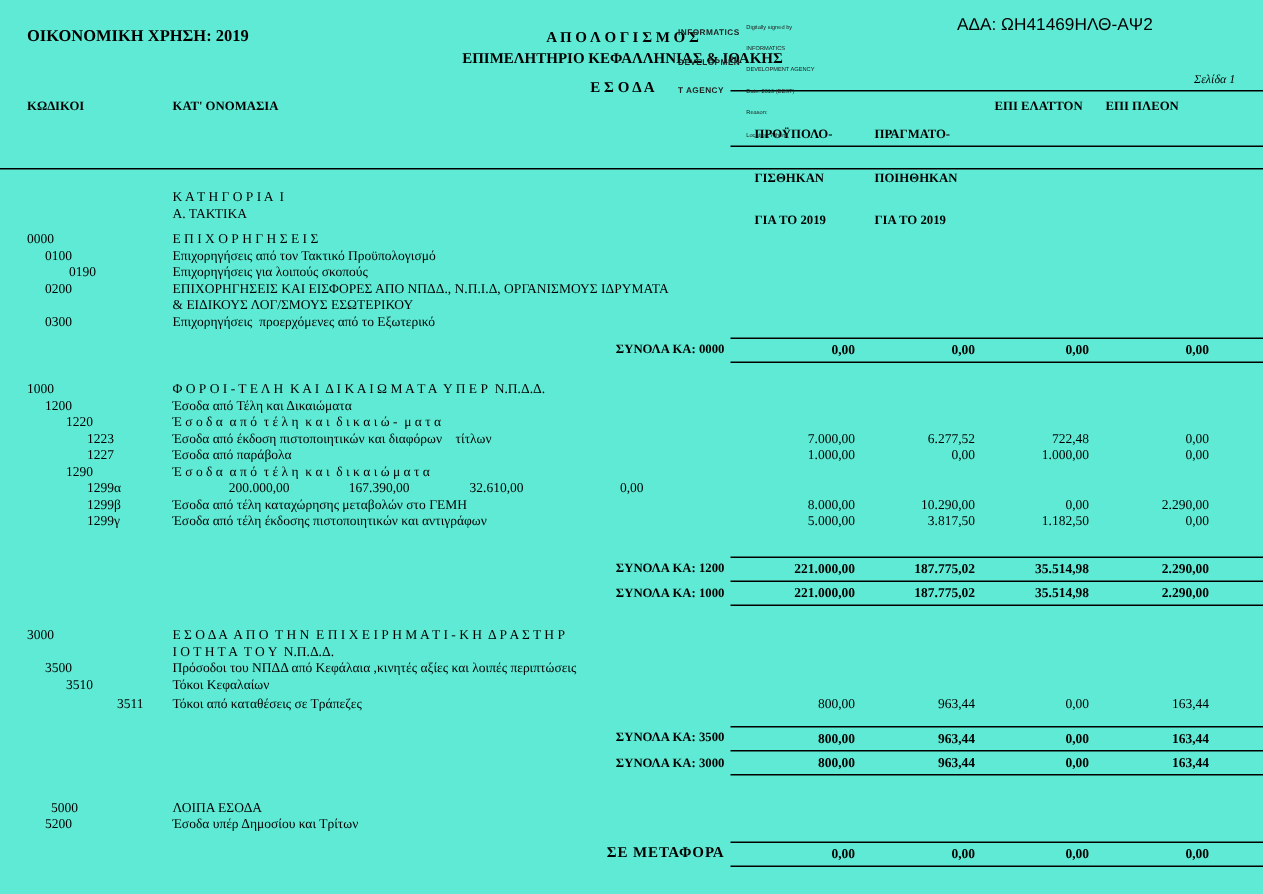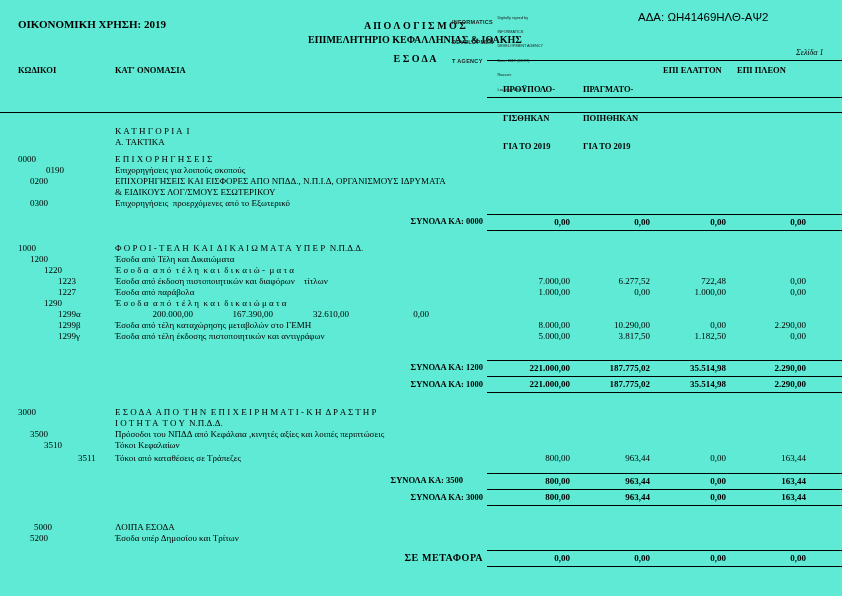--- a/index.html
+++ b/index.html
@@ -119,20 +119,26 @@
           <div class="nline">Α. ΤΑΚΤΙΚΑ</div>
         </div>
       </div>
       <div class="row item bold" style="margin-top: 6px;">
         <div class="c-code" style="padding-left: 18px;">0000</div>
         <div class="c-name">
           <div class="nline">Ε Π Ι Χ Ο Ρ Η Γ Η Σ Ε Ι Σ</div>
         </div>
       </div>
       <div class="row item">
+        <div class="c-code" style="padding-left: 30px;">0100</div>
+        <div class="c-name">
+          <div class="nline">Επιχορηγήσεις από τον Τακτικό Προϋπολογισμό</div>
+        </div>
+      </div>
+      <div class="row item">
         <div class="c-code" style=" text-align: center;">0190</div>
         <div class="c-name">
           <div class="nline">Επιχορηγήσεις για λοιπούς σκοπούς</div>
         </div>
       </div>
       <div class="row item">
         <div class="c-code" style="padding-left: 30px;">0200</div>
         <div class="c-name">
           <div class="nline">ΕΠΙΧΟΡΗΓΗΣΕΙΣ ΚΑΙ ΕΙΣΦΟΡΕΣ ΑΠΟ ΝΠΔΔ., Ν.Π.Ι.Δ, ΟΡΓΑΝΙΣΜΟΥΣ ΙΔΡΥΜΑΤΑ</div>
           <div class="nline">&amp; ΕΙΔΙΚΟΥΣ ΛΟΓ/ΣΜΟΥΣ ΕΣΩΤΕΡΙΚΟΥ</div>
@@ -264,21 +270,21 @@
       <div class="row item" style="margin-top: 2px;">
         <div class="c-code" style="padding-left: 78px;">3511</div>
         <div class="c-name">
           <div class="nline">Τόκοι από καταθέσεις σε Τράπεζες</div>
         </div>
         <div class="c-val v0">800,00</div>
         <div class="c-val v1">963,44</div>
         <div class="c-val v2">0,00</div>
         <div class="c-val v3">163,44</div>
       </div>
-      <div class="row total" style="margin-top: 9px; gap: 20px;">
+      <div class="row total" style="margin-top: 9px;">
         <div class="c-label">ΣΥΝΟΛΑ ΚΑ: 3500</div>
         <div class="strip">
           <div class="c-val v0">800,00</div>
           <div class="c-val v1">963,44</div>
           <div class="c-val v2">0,00</div>
           <div class="c-val v3">163,44</div>
         </div>
       </div>
       <div class="row total">
         <div class="c-label">ΣΥΝΟΛΑ ΚΑ: 3000</div>

